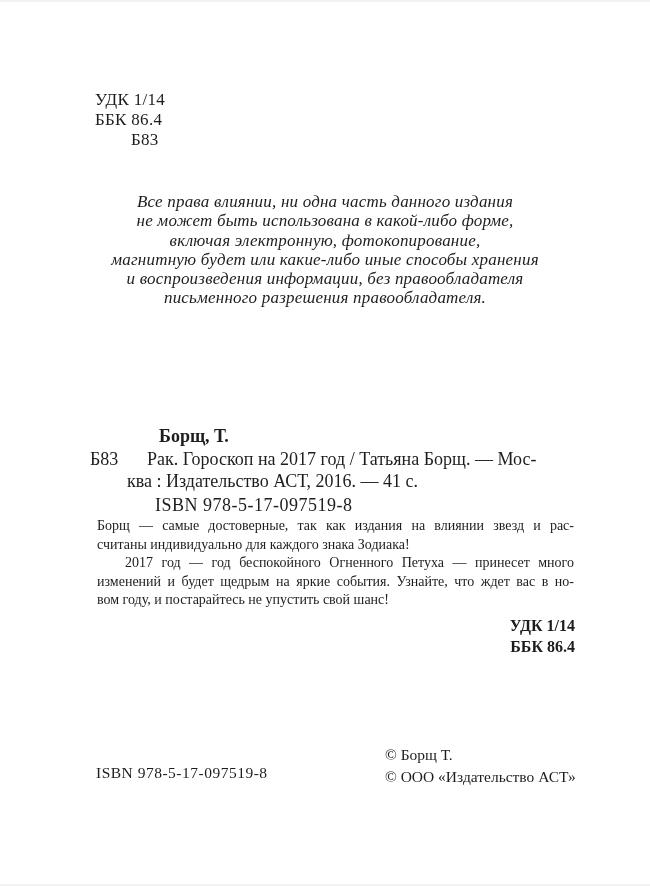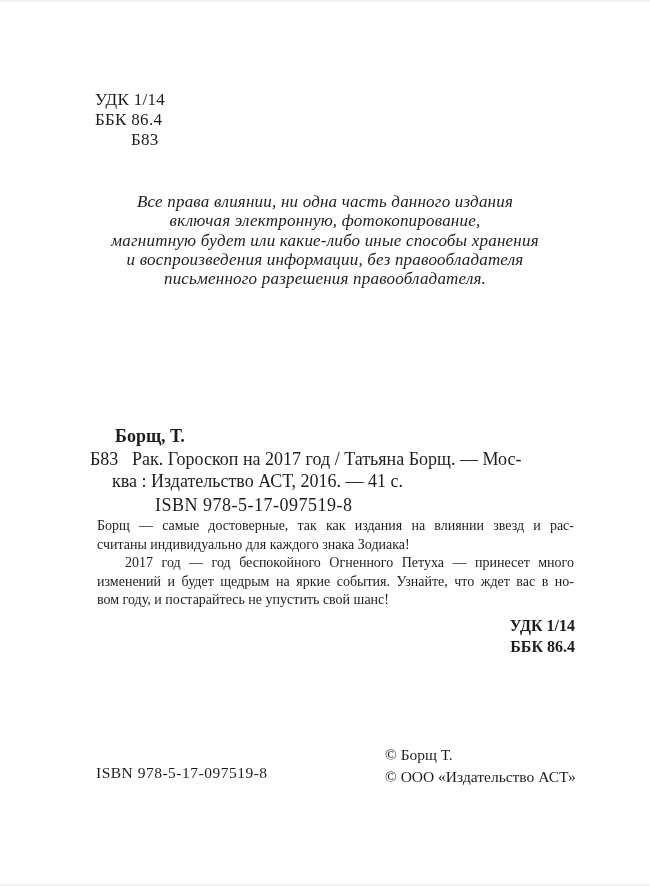--- a/index.html
+++ b/index.html
@@ -49,29 +49,29 @@
   .bib {
     position: absolute;
     left: 95px;
     top: 423px;
     width: 480px;
     font-size: 18px;
     line-height: 22.5px;
   }
   .bib .author {
     font-weight: bold;
-    margin-left: 20px;
+    margin-left: 64px;
   }
   .bib .entry { position: relative; }
   .bib .idx {
     position: absolute;
     left: -5px;
     top: 0;
   }
-  .bib .entry-text { margin-left: 17px; }
+  .bib .entry-text { margin-left: 32px; }
   .bib .entry-text .l1 { text-indent: 20px; white-space: nowrap; }
   .bib .entry-text .l2 { white-space: nowrap; }
   .bib .isbn {
     margin-left: 60px;
     margin-top: 1px;
     letter-spacing: 0.5px;
   }
 
   
   .annotation {
@@ -122,20 +122,21 @@
 <div class="page">
 
   <div class="top-codes">
     <div>УДК 1/14</div>
     <div>ББК 86.4</div>
     <div class="indent3">Б83</div>
   </div>
 
   <div class="rights">
     <div>Все права влиянии, ни одна часть данного издания</div>
+    <div>не может быть использована в какой-либо форме,</div>
     <div>включая электронную, фотокопирование,</div>
     <div>магнитную будет или какие-либо иные способы хранения</div>
     <div>и воспроизведения информации, без правообладателя</div>
     <div>письменного разрешения правообладателя.</div>
   </div>
 
   <div class="bib">
     <div class="author">Борщ, Т.</div>
     <div class="entry">
       <span class="idx">Б83</span>

